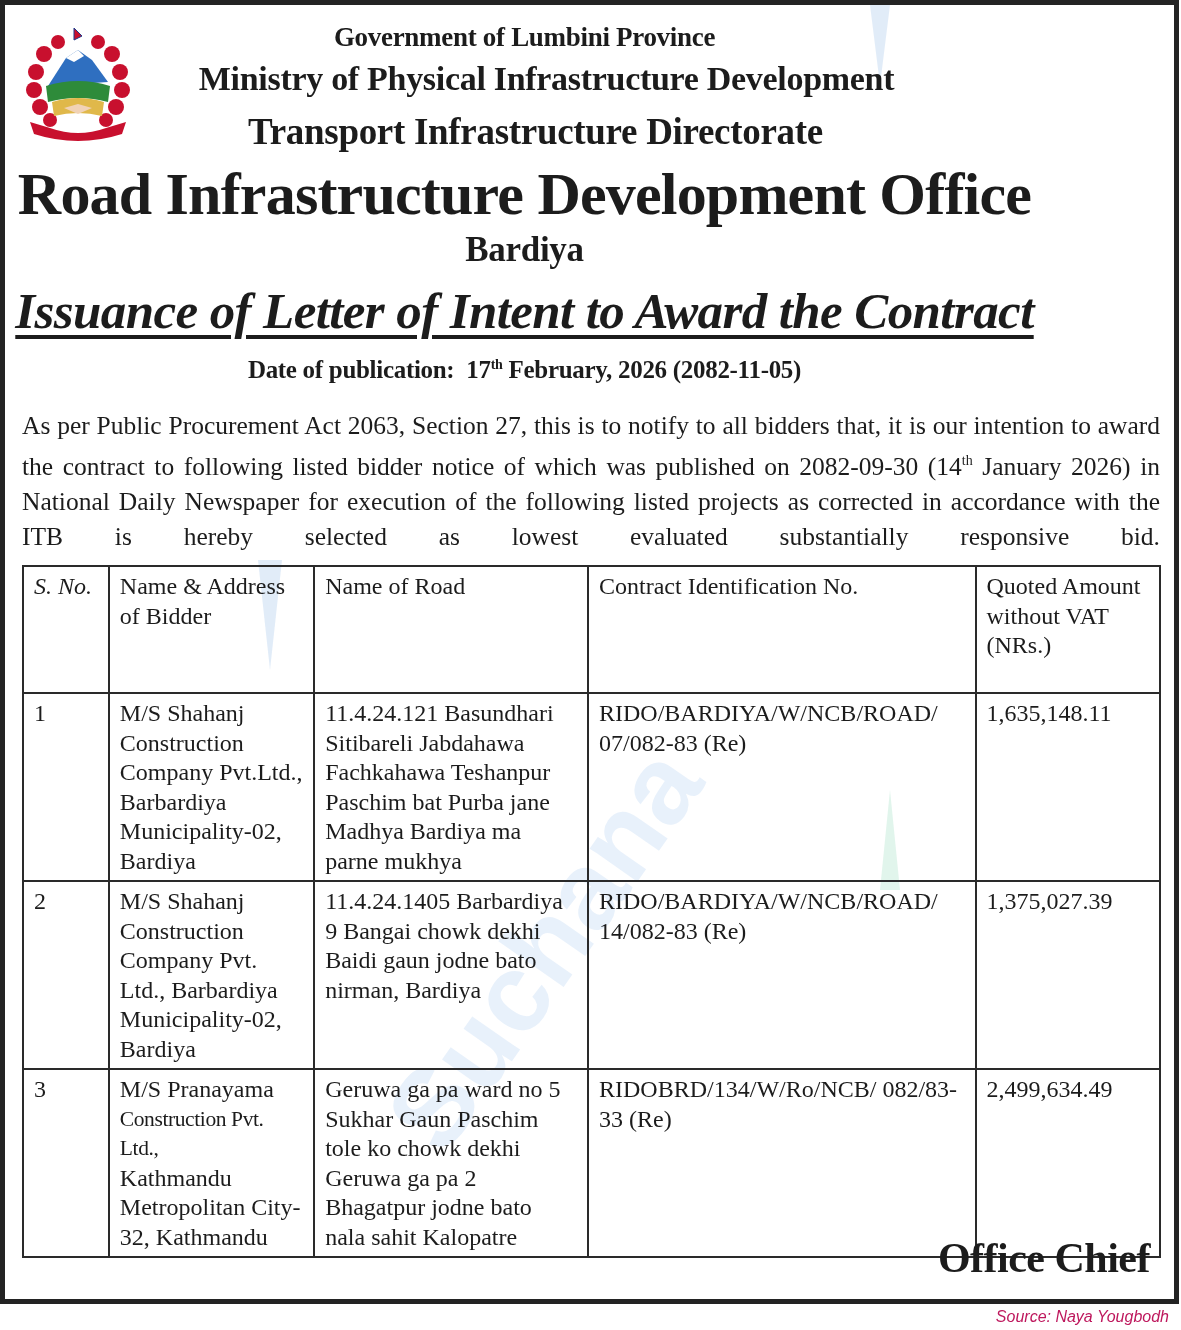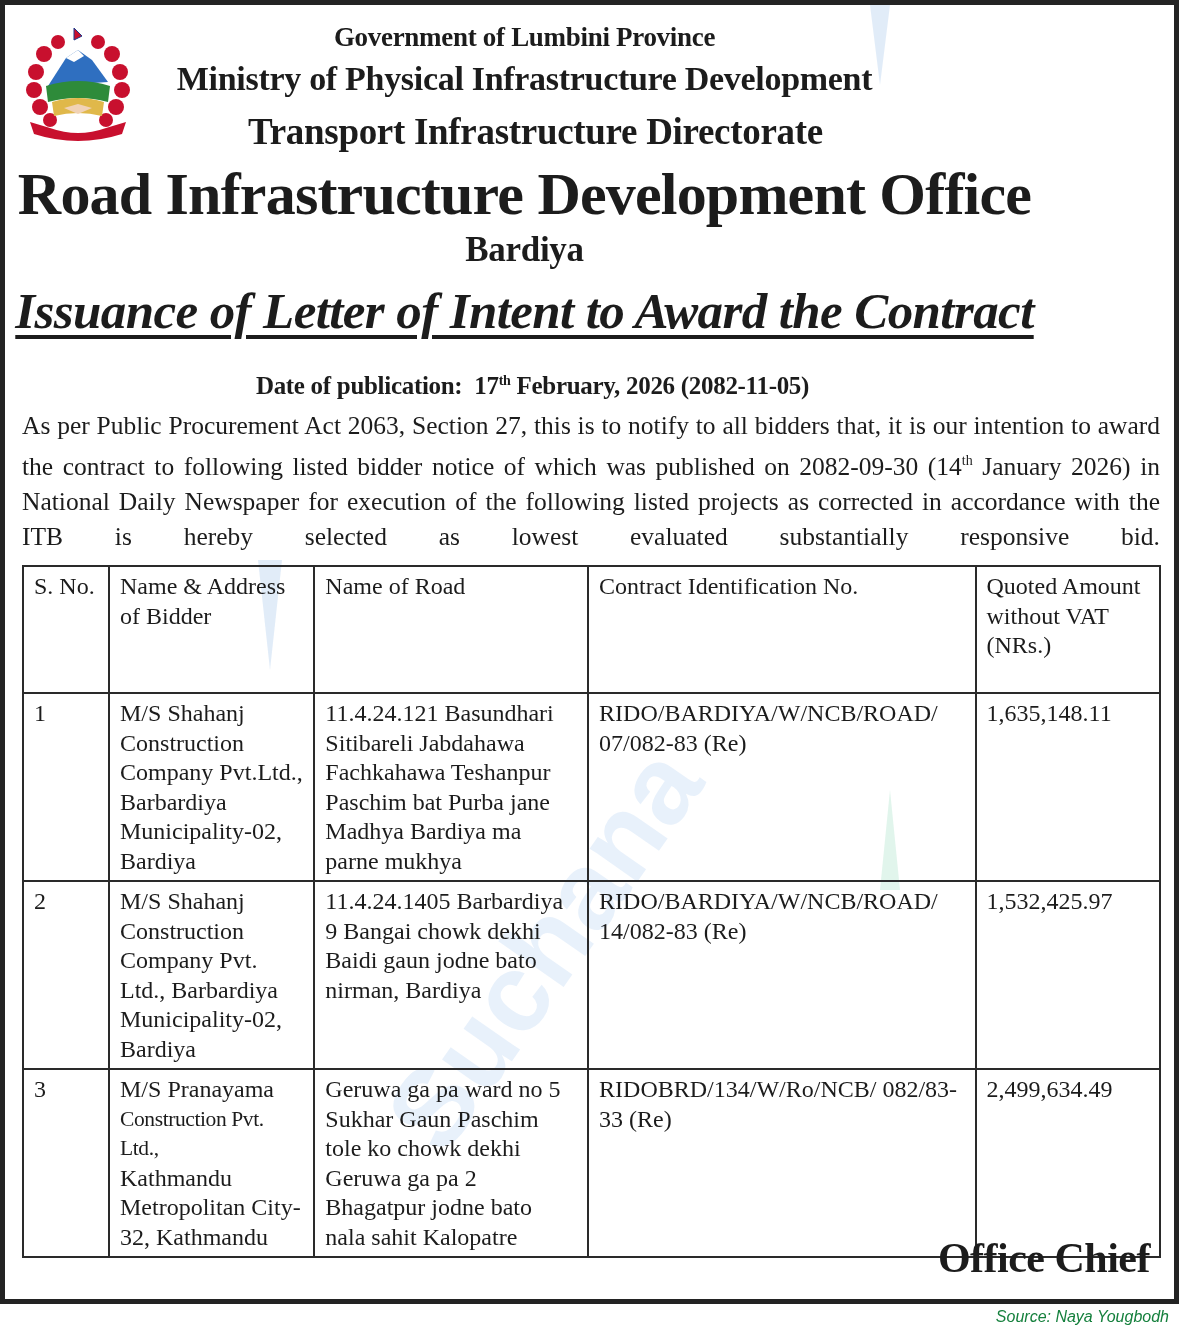--- a/index.html
+++ b/index.html
@@ -24,57 +24,57 @@
     border-bottom: 100px solid rgba(170,225,200,0.35); }
   .wm-text { left: 360px; top: 1100px; font-family: "Liberation Sans", sans-serif;
     font-weight: bold; font-size: 110px; color: rgba(150,190,235,0.22);
     transform: rotate(-55deg); transform-origin: left top; white-space: nowrap; }
 
   .logo { position: absolute; left: 22px; top: 24px; width: 112px; height: 118px; }
 
   .hdr { position: absolute; left: 0; width: 1049px; text-align: center; font-weight: bold;
     font-family: "Liberation Serif", serif; letter-spacing: -0.3px; }
   .h-gov   { top: 22px;  font-size: 27px; }
-  .h-min   { top: 60px;  font-size: 34px; }
+  .h-min   { top: 60px;  font-size: 34px; margin-left: 22px; }
   .h-dir   { top: 110px; font-size: 37px; padding-left: 22px; }
   .h-off   { top: 160px; font-size: 60px; letter-spacing: -0.8px; }
   .h-dist  { top: 230px; font-size: 35px; font-family: Liberation Serif, serif; }
   .h-title { top: 282px; font-size: 51px; font-style: italic; text-decoration: underline;
     text-decoration-thickness: 4px; text-underline-offset: 7px; letter-spacing: -0.6px; }
-  .h-date  { top: 372px; font-size: 25px; margin-left: 8px; }
+  .h-date  { top: 356px; font-size: 25px; }
   .h-date sup { font-size: 14px; }
 
   .intro {
     position: absolute; left: 22px; top: 408px; width: 1138px;
     font-size: 25.5px; line-height: 35px; text-align: justify; text-align-last: justify;
   }
   .intro sup { font-size: 14px; }
 
   table.award {
     position: absolute; left: 22px; top: 565px; width: 1139px;
     border-collapse: collapse; font-size: 24px; line-height: 29.5px;
   }
   table.award th, table.award td {
     border: 2px solid #2a2a2a; vertical-align: top; text-align: left;
     font-weight: normal; padding: 5px 10px 4px 10px;
   }
   table.award th { height: 127px; }
   tr.r1 td, tr.r2 td { height: 188px; }
   tr.r3 td { height: 159px; }
-  .c-sn  { width: 92px; }
+  .c-sn  { width: 92px; font-style: italic; }
   .c-bid { width: 216px; }
   .c-road{ width: 300px; margin-left: 26px; }
   .c-cid { width: 393px; }
   .c-amt { width: 192px; }
   .narrow { font-size: 21.5px; letter-spacing: -0.4px; }
 
   .sign { position: absolute; right: 31px; top: 1234px; font-size: 42px; font-weight: bold; letter-spacing: -0.5px; }
 
   .source { position: absolute; right: 12px; top: 1308px; font-family: "Liberation Sans", sans-serif;
-    font-style: italic; font-size: 16px; color: #15803d; }
+    font-style: italic; font-size: 16px; color: #be185d; }
 </style>
 </head>
 <body>
 
 <div class="frame"></div>
 
 <div class="wm wm-arrow-a"></div>
 <div class="wm wm-arrow-b"></div>
 <div class="wm wm-arrow-c"></div>
 <div class="wm wm-text">Suchana</div>
@@ -133,21 +133,21 @@
       <td>M/S Shahanj Construction Company Pvt.Ltd., Barbardiya Municipality-02, Bardiya</td>
       <td>11.4.24.121 Basundhari Sitibareli Jabdahawa Fachkahawa Teshanpur Paschim bat Purba jane Madhya Bardiya ma parne mukhya</td>
       <td>RIDO/BARDIYA/W/NCB/ROAD/ 07/082-83 (Re)</td>
       <td>1,635,148.11</td>
     </tr>
     <tr class="r2">
       <td>2</td>
       <td>M/S Shahanj Construction Company Pvt. Ltd., Barbardiya Municipality-02, Bardiya</td>
       <td>11.4.24.1405 Barbardiya 9 Bangai chowk dekhi Baidi gaun jodne bato nirman, Bardiya</td>
       <td>RIDO/BARDIYA/W/NCB/ROAD/ 14/082-83 (Re)</td>
-      <td>1,532,425.97</td>
+      <td>1,375,027.39</td>
     </tr>
     <tr class="r3">
       <td>3</td>
       <td>
         <div>M/S Pranayama</div>
         <div class="narrow">Construction Pvt. Ltd.,</div>
         <div>Kathmandu Metropolitan City-32, Kathmandu</div>
       </td>
       <td>Geruwa ga pa  ward no 5 Sukhar Gaun Paschim tole ko chowk dekhi Geruwa ga pa 2 Bhagatpur jodne bato nala sahit Kalopatre</td>
       <td>RIDOBRD/134/W/Ro/NCB/ 082/83-33 (Re)</td>

